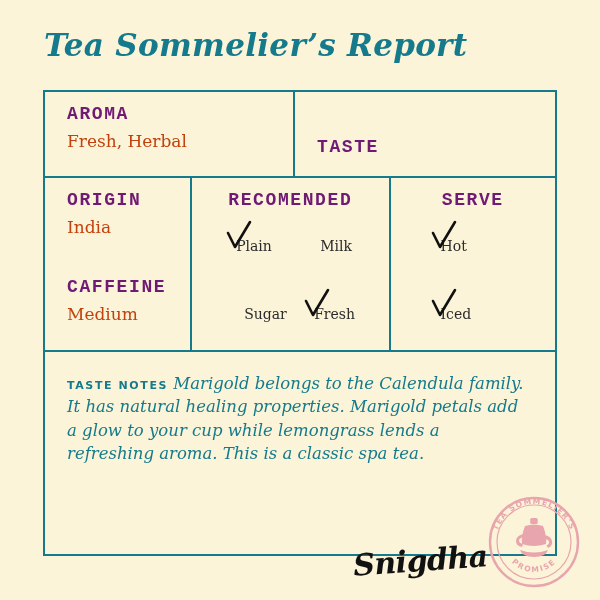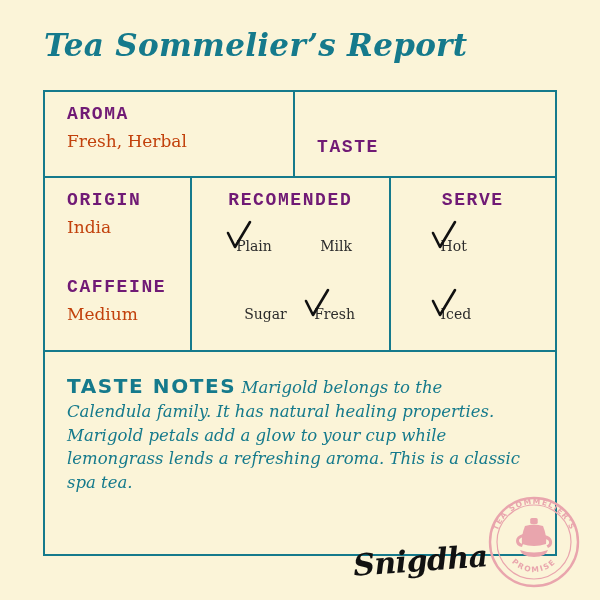--- a/index.html
+++ b/index.html
@@ -141,21 +141,21 @@
     font-family: "DejaVu Serif", serif;
     font-style: italic;
     font-size: 16.5px;
     line-height: 1.42;
     color: #157a8c;
   }
   .notes-label {
     font-family: "DejaVu Sans", sans-serif;
     font-style: normal;
     font-weight: bold;
-    font-size: 20px;
+    font-size: 11px;
     letter-spacing: 1.6px;
     color: #157a8c;
     text-transform: uppercase;
   }
   .signature {
     position: absolute;
     right: 112px;
     bottom: 22px;
     font-family: "DejaVu Serif", serif;
     font-style: italic;

